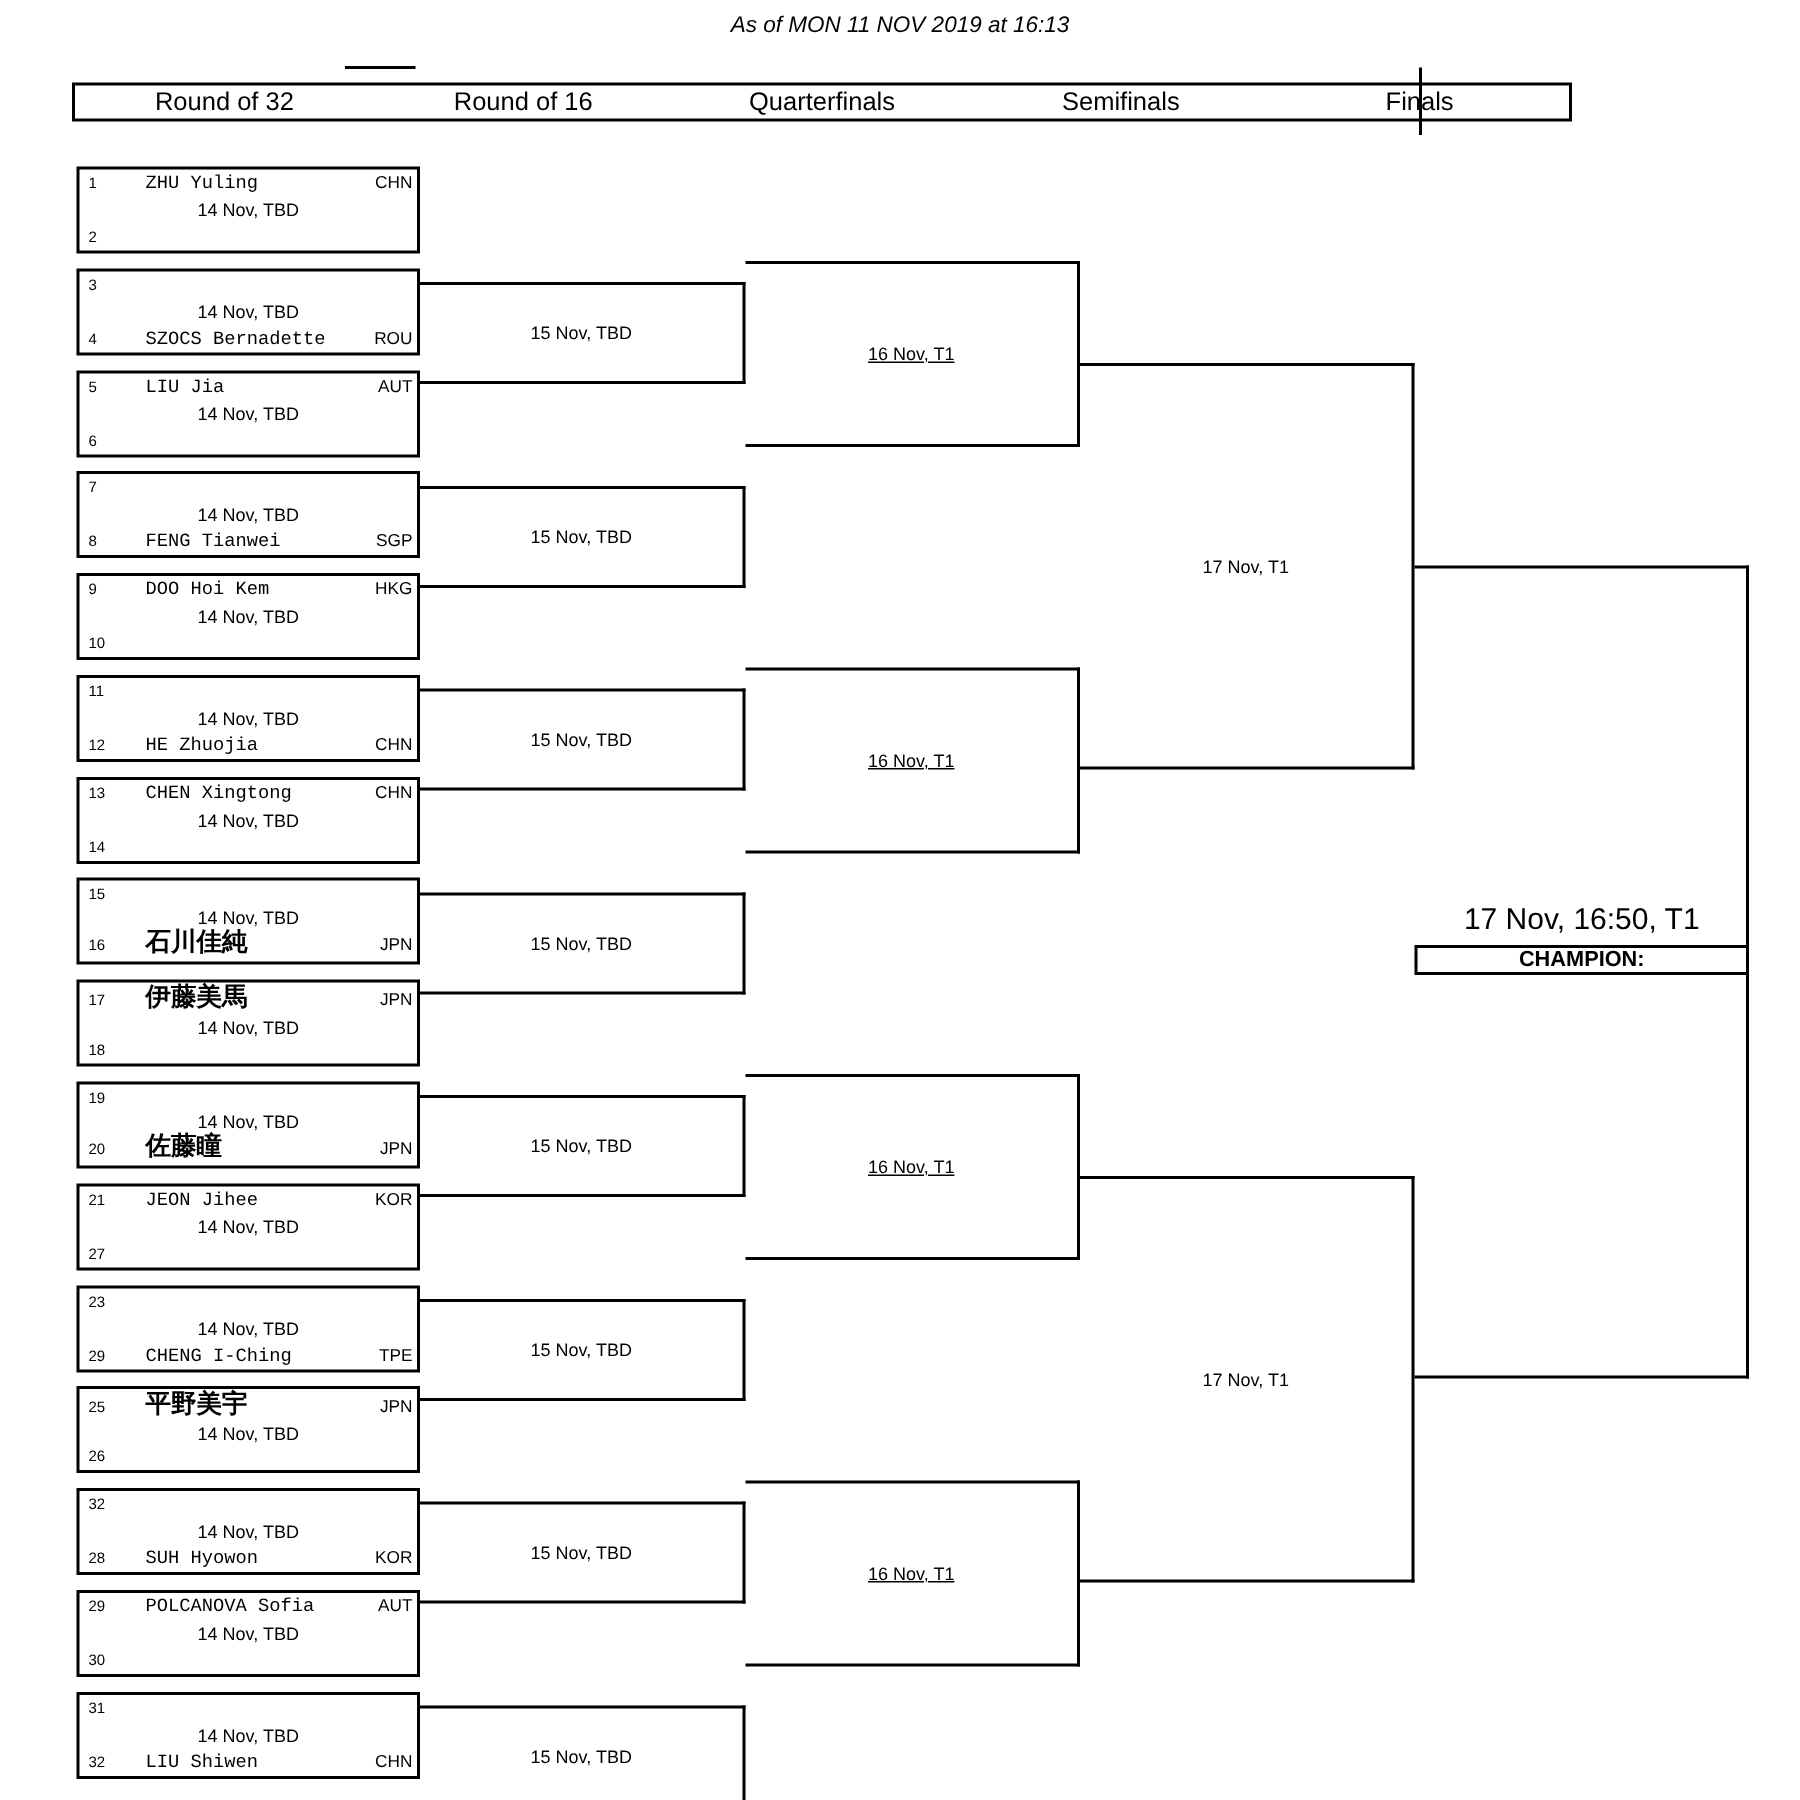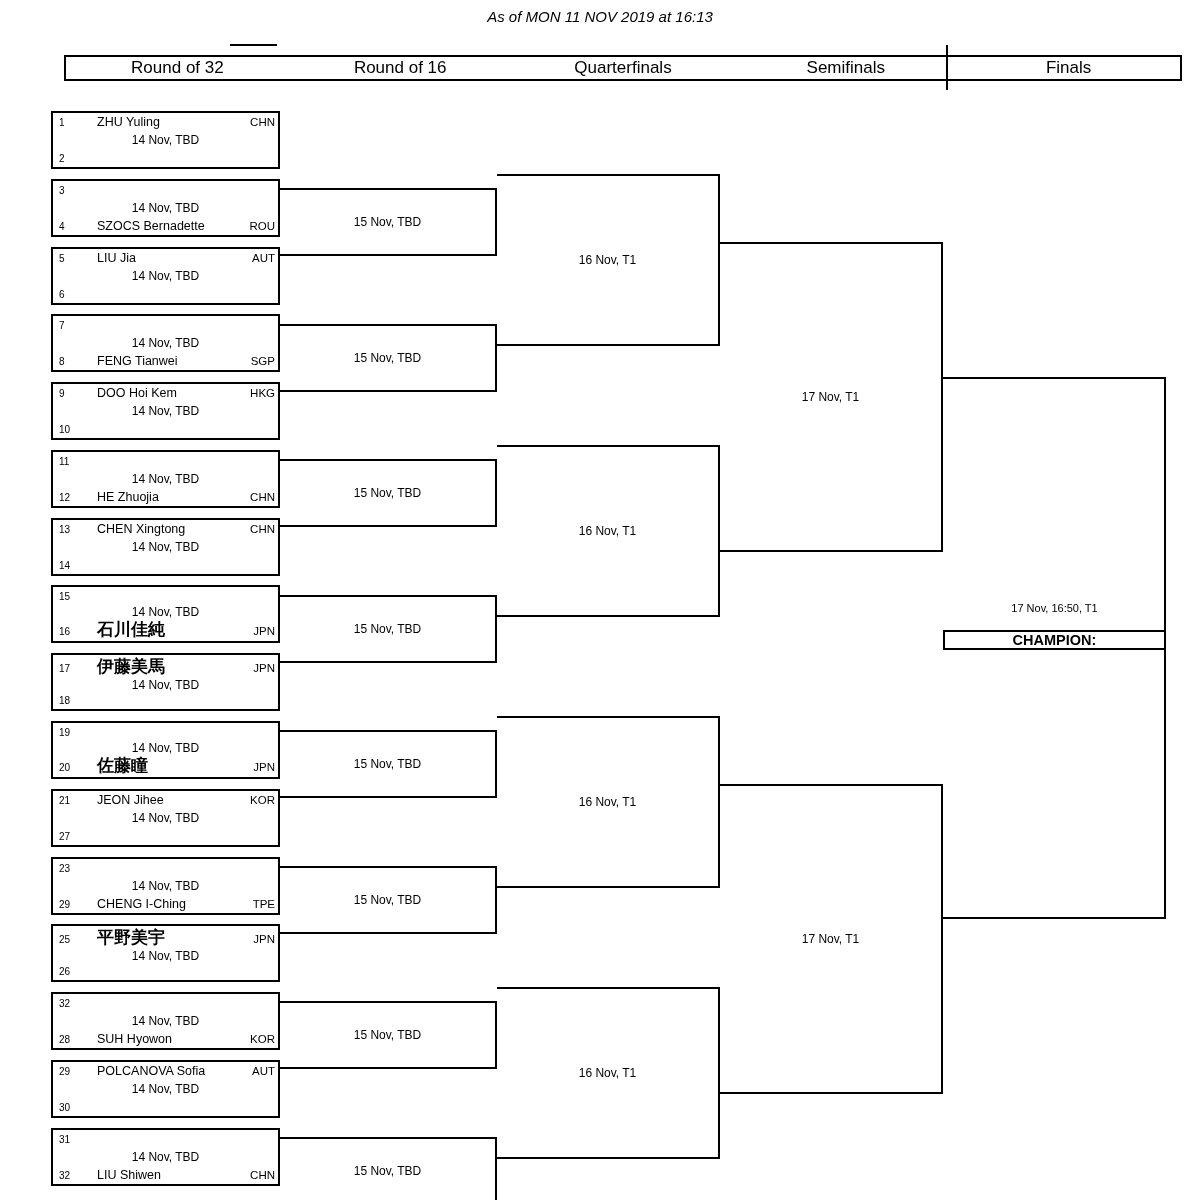--- a/index.html
+++ b/index.html
@@ -1,43 +1,43 @@
 <!DOCTYPE html>
 <html><head>
 <meta charset="utf-8">
 <title>Bracket</title>
 <style>
   html,body{margin:0;padding:0;background:#fff;}
   body{width:1200px;height:1200px;position:relative;overflow:hidden;
        font-family:"Liberation Sans","DejaVu Sans",sans-serif;color:#000;}
   .title{position:absolute;top:8px;left:0;width:100%;text-align:center;font-size:15px;font-style:italic;}
-  .header{position:absolute;left:48px;top:55px;width:1118px;height:26px;
-          border:2px solid #000;box-sizing:border-box;display:flex;background:#fff;margin-left:16px;}
+  .header{position:absolute;left:48px;top:55px;width:1000px;height:26px;
+          border:2px solid #000;box-sizing:border-box;display:flex;background:#fff;}
   .hcell{flex:1;display:flex;align-items:center;justify-content:center;font-size:17px;}
   .hdiv{position:absolute;left:946px;top:45px;width:2px;height:45px;background:#000;}
   .tick{position:absolute;left:230px;top:44px;width:47px;height:2px;background:#000;}
 
   .m32{position:absolute;left:51px;width:229px;height:58px;border:2px solid #000;
        box-sizing:border-box;background:#fff;display:flex;flex-direction:column;
        justify-content:space-between;padding:3px 0 2px 0;}
   .prow{display:flex;align-items:baseline;line-height:13px;}
   .seed{width:38px;padding-left:6px;font-size:10px;flex:none;}
-  .pname{flex:1;font-size:12.5px;white-space:nowrap;}
+  .pname{flex:1;font-size:12.5px;white-space:nowrap;font-family:Liberation Mono, monospace;}
   .pname.cjk{font-weight:bold;font-size:17px;line-height:18px;}
   .country{font-size:11.5px;padding-right:3px;}
   .mdate{text-align:center;font-size:12px;line-height:13px;}
 
   .bracket{position:absolute;box-sizing:border-box;border:2px solid #000;border-left:none;
            display:flex;align-items:center;justify-content:center;font-size:12px;}
   .r16{left:280px;width:217px;height:68px;margin-top:48px;}
-  .qf{left:497px;width:223px;height:172px;}
-  .sf{left:720px;width:223px;height:310px;}
+  .qf{left:497px;width:223px;height:124px;text-decoration:underline;}
+  .sf{left:720px;width:223px;height:271px;}
   .fin{left:943px;width:223px;height:542px;top:377px;}
 
-  .fsched{position:absolute;left:943px;top:602px;width:223px;text-align:center;font-size:11px;}
+  .fsched{position:absolute;left:943px;top:602px;width:223px;text-align:center;font-size:20px;}
   .champ{position:absolute;left:943px;top:630px;width:223px;height:20px;border:2px solid #000;
          box-sizing:border-box;background:#fff;display:flex;align-items:center;
          justify-content:center;font-size:14.5px;font-weight:bold;}
 </style>
 </head>
 <body>
 
 <div class="title">As of MON 11 NOV 2019 at 16:13</div>
 
 <div class="header">

